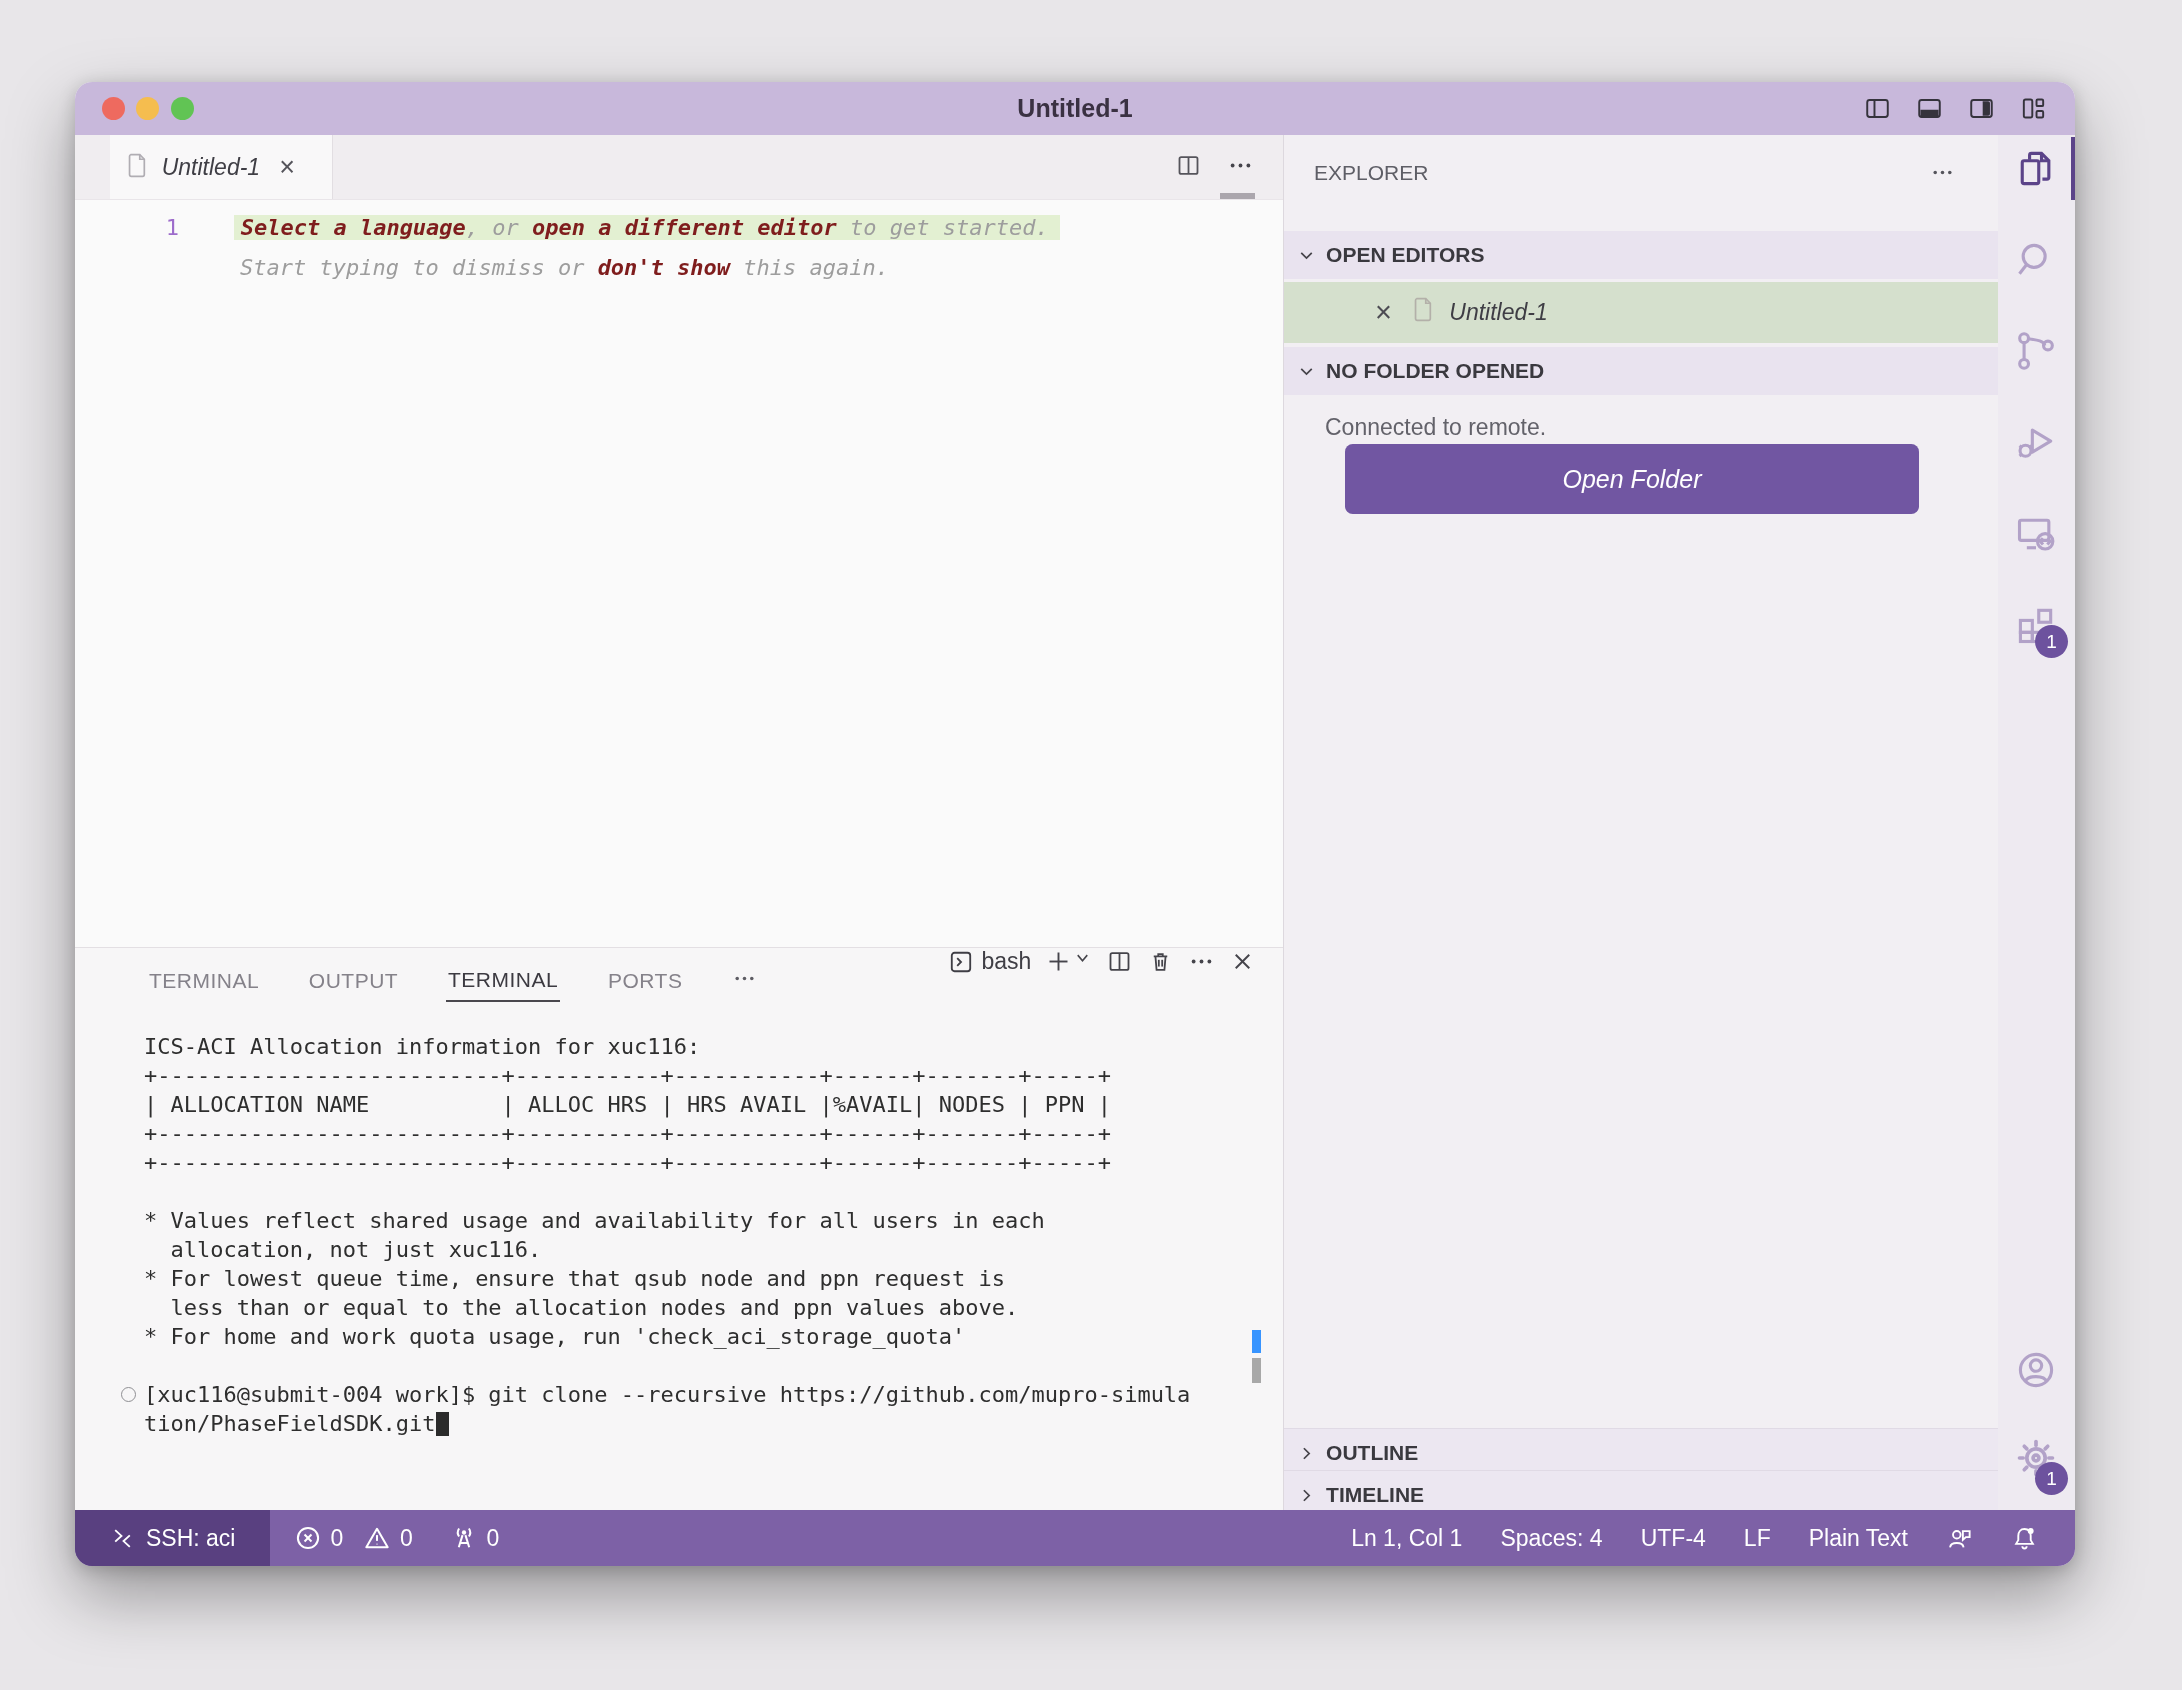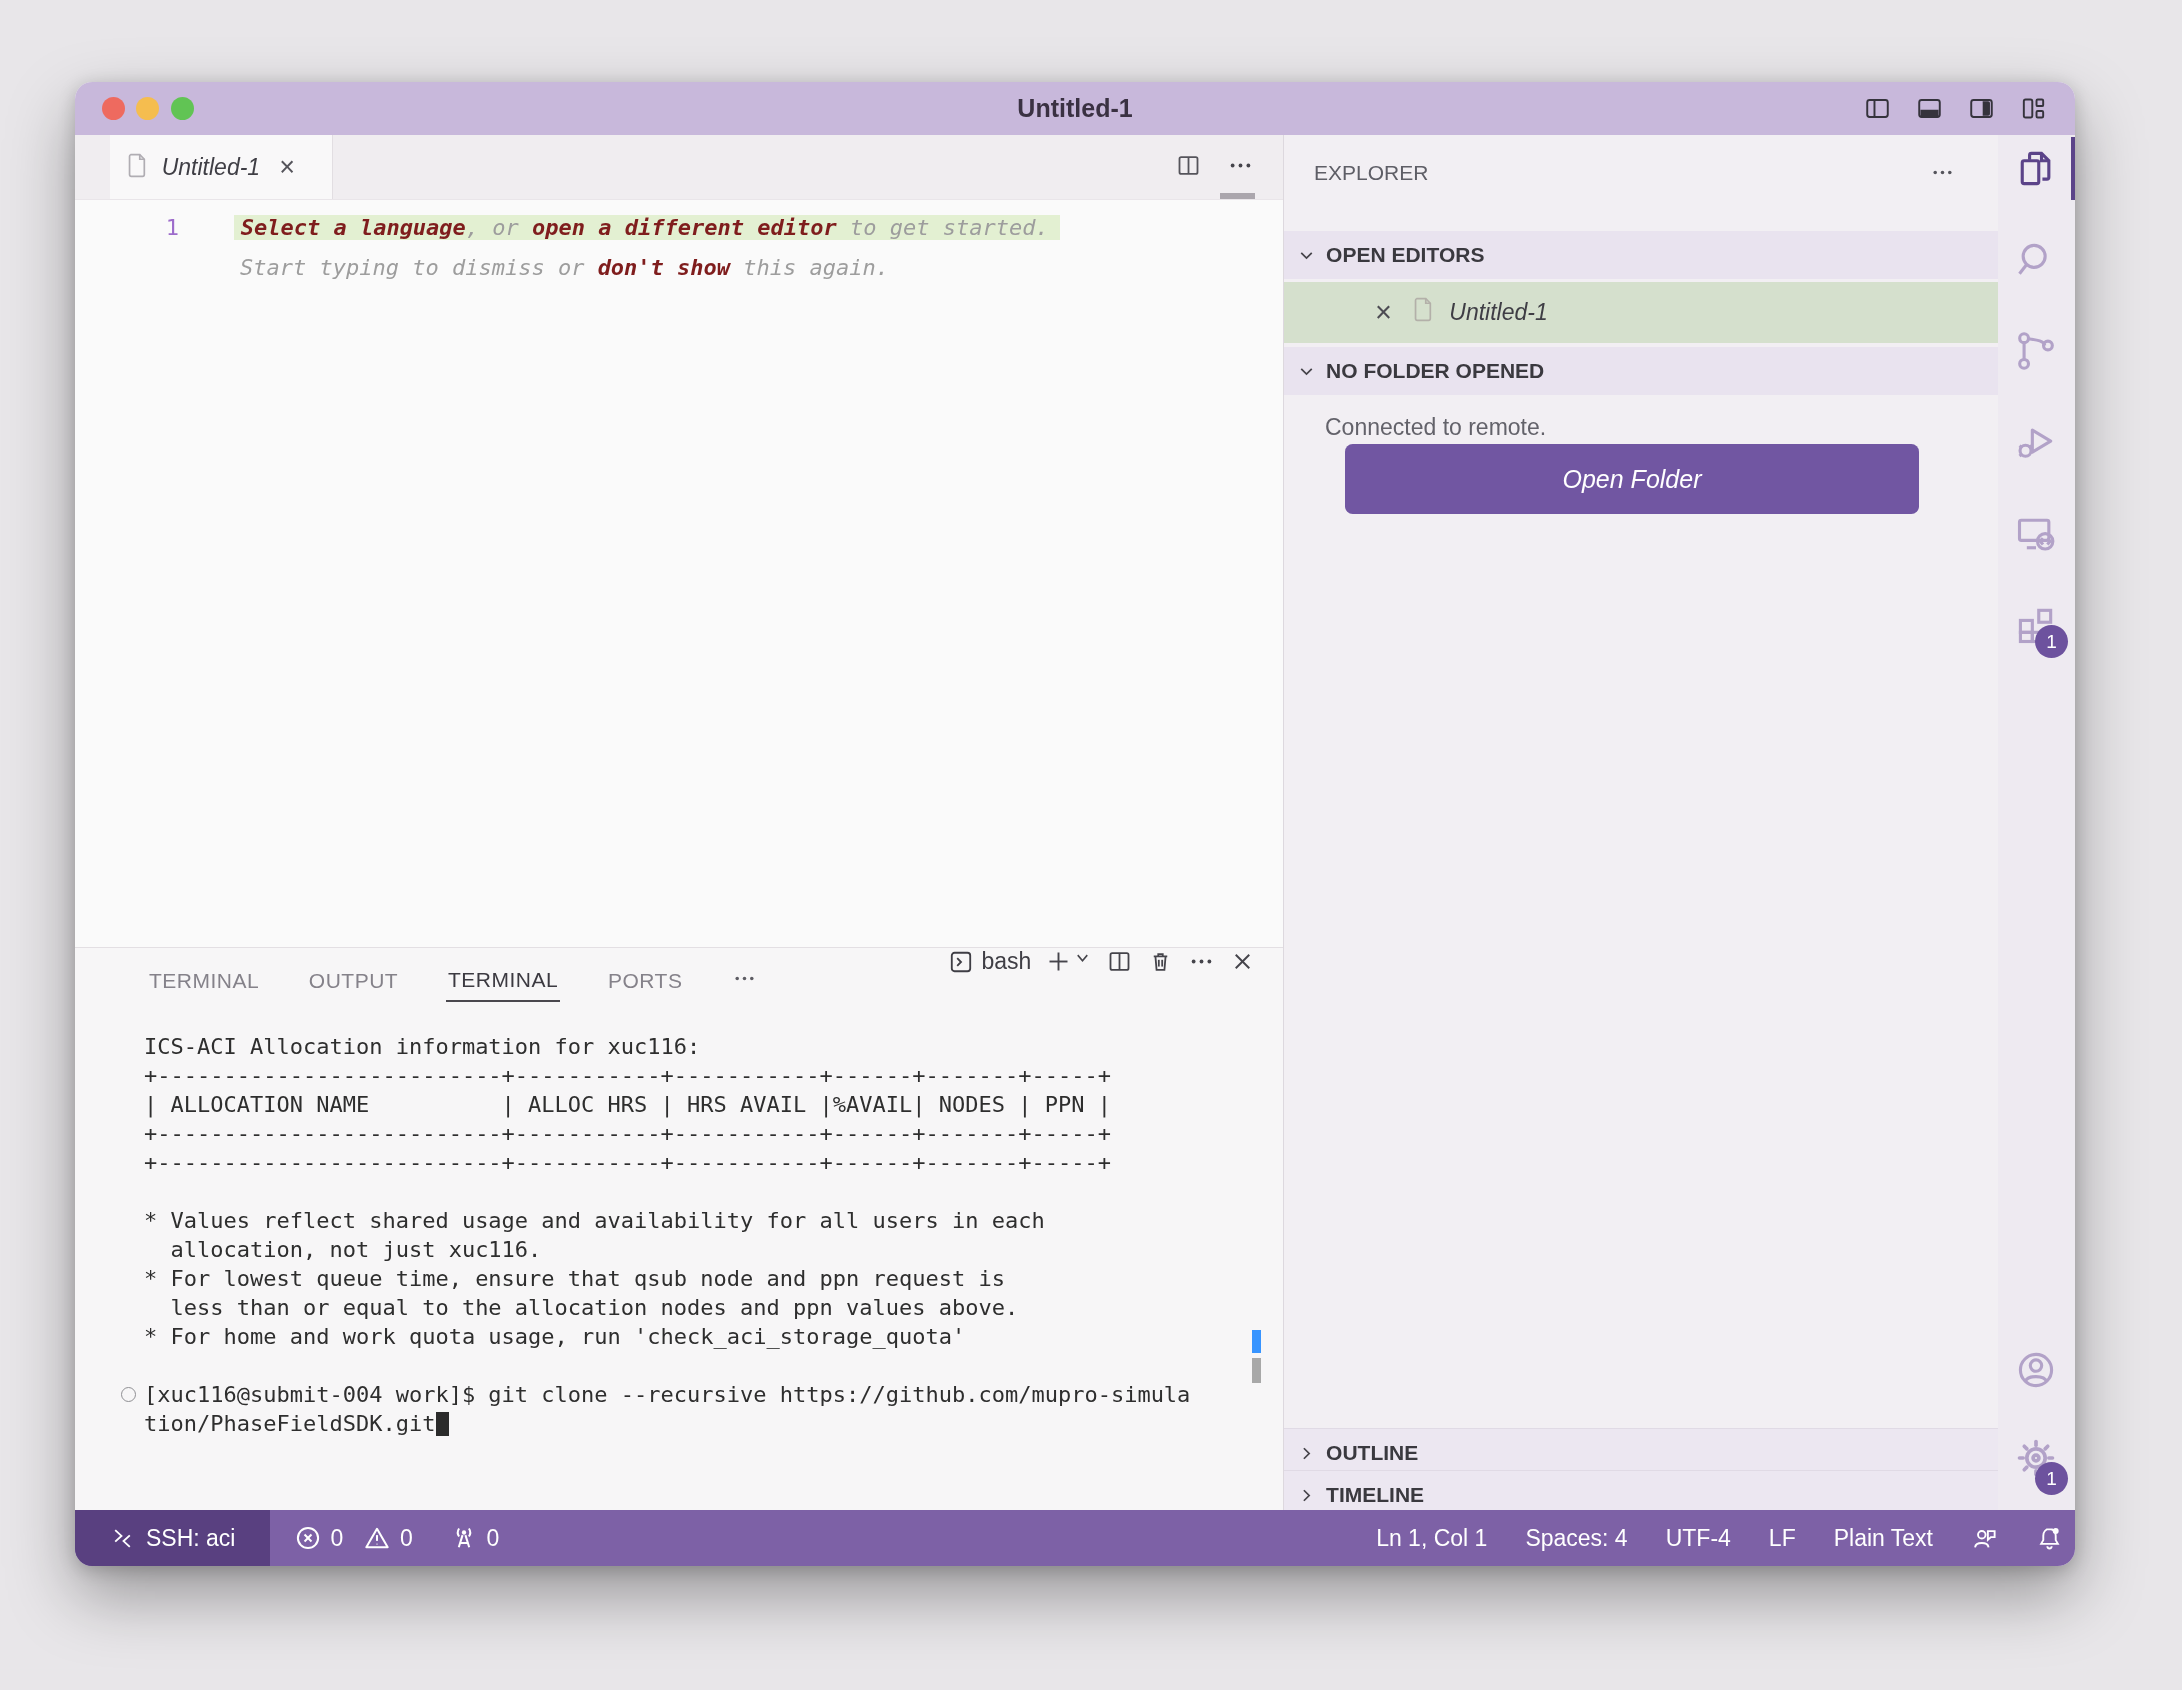--- a/index.html
+++ b/index.html
@@ -66,21 +66,21 @@
   .ai{position:absolute;left:16.3px;width:44px;height:44px;display:flex;align-items:center;justify-content:center;}
   .ai svg{display:block;}
   .active-ind{position:absolute;right:0;top:1.9px;width:3.8px;height:63px;background:#5b4389;}
   .badge{position:absolute;width:33px;height:33px;border-radius:50%;background:#6d529e;color:#fff;font-size:19px;display:flex;align-items:center;justify-content:center;}
   
   .statusbar{position:absolute;left:0;bottom:0;width:100%;height:56px;background:#7d61a6;border-radius:0 0 17.3px 17.3px;color:#fff;font-size:23px;display:flex;align-items:center;}
   .sb-left{display:flex;align-items:center;height:100%;}
   .remote-chip{height:100%;width:195px;background:#594080;border-radius:0 0 0 17.3px;display:flex;align-items:center;justify-content:center;gap:11.5px;}
   .sb-item{display:flex;align-items:center;gap:7.7px;}
   .sb-group{display:flex;align-items:center;gap:9.6px;margin-left:25px;}
-  .sb-right{margin-left:auto;display:flex;align-items:center;gap:38px;padding-right:12px;}
+  .sb-right{margin-left:auto;display:flex;align-items:center;gap:38px;padding-right:37px;}
 </style>
 </head>
 <body>
 
 <div class="window">
 
   <div class="titlebar">
     <div class="tl red"></div>
     <div class="tl yellow"></div>
     <div class="tl green"></div>

